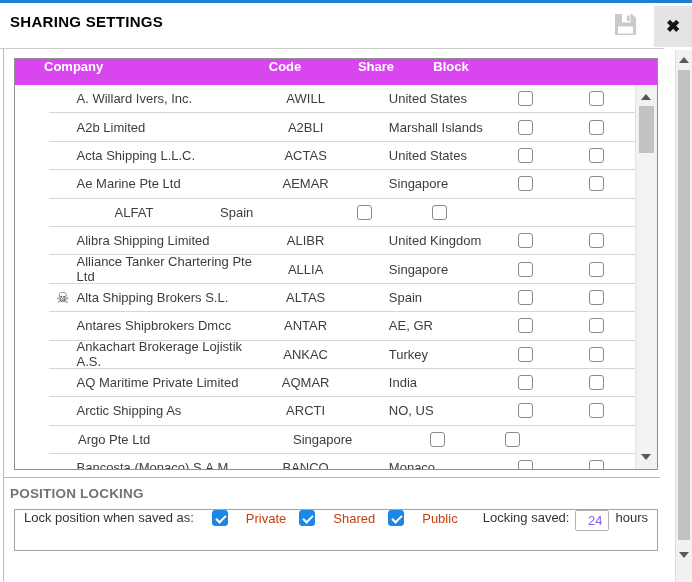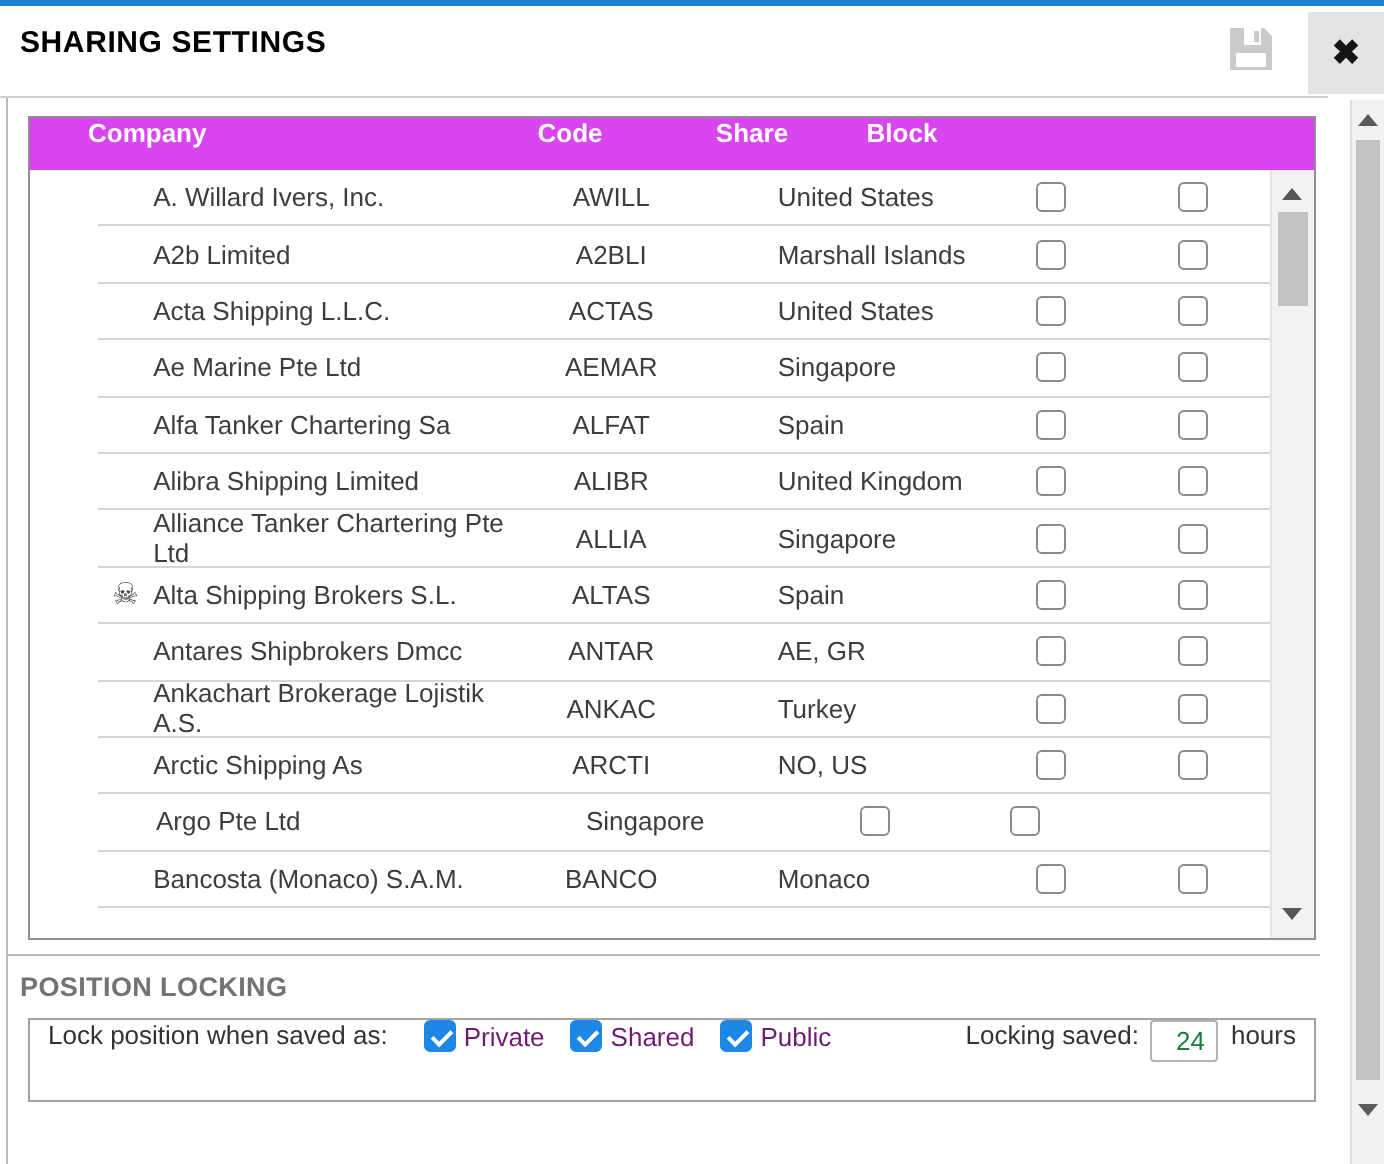--- a/index.html
+++ b/index.html
@@ -60,25 +60,25 @@
   .lock-box { position:absolute; left:14px; top:509px; width:644px; height:42px;
               border:1px solid #a3a3a3; display:flex; align-items:flex-start; padding:0 9px; }
   .lock-label { font-size:13px; color:#333; }
   .cb-group { display:flex; align-items:center; margin-left:13px; cursor:pointer; }
   .cb-group.first { margin-left:18px; }
   .lockcb { width:16px; height:16px; border-radius:3px; background:#fff;
             border:1px solid #8a8a8a; position:relative; display:inline-block; }
   .lockcb.checked { background:#1e87e5; border-color:#1e87e5; }
   .lockcb.checked::after { content:""; position:absolute; left:5px; top:2px; width:4px; height:8px;
             border:solid #fff; border-width:0 2px 2px 0; transform:rotate(45deg); }
-  .cb-label { font-size:13px; color:#701a75; margin-left:4px; }
+  .cb-label { font-size:13px; color:#c2410c; margin-left:18px; }
   .spacer { flex:1; }
   .period-label { font-size:13px; color:#333; }
   .period-input { width:34px; height:21px; border:1px solid #b3b3b3; border-radius:2px;
-                  font-size:13px; color:#15803d; text-align:right; padding:0 6px 0 0;
+                  font-size:13px; color:#8b5cf6; text-align:right; padding:0 6px 0 0;
                   margin:0 6px; font-family:inherit; }
   .period-unit { font-size:13px; color:#333; }
 
   
   .psb { position:absolute; top:50px; right:0; width:17px; height:532px; background:#f1f1f1;
          border-left:1px solid #dcdcdc; }
   .psb-up { position:absolute; top:7px; left:3px; width:0; height:0;
             border-left:5px solid transparent; border-right:5px solid transparent;
             border-bottom:6px solid #5b5b5b; cursor:pointer; }
   .psb-thumb { position:absolute; top:20px; left:2px; width:12px; height:470px;
@@ -175,21 +175,20 @@
           <span class="cb"></span>
         </div>
     <div class="c-block">
           <span class="cb"></span>
         </div>
   </div>
       <div class="row">
     <div class="c-icon">
           <span class="skull" style="visibility: hidden;">☠</span>
         </div>
-    <div class="c-company">Alfa Tanker Chartering Sa</div>
     <div class="c-code">ALFAT</div>
     <div class="c-country">Spain</div>
     <div class="c-share">
           <span class="cb"></span>
         </div>
     <div class="c-block">
           <span class="cb"></span>
         </div>
   </div>
       <div class="row">
@@ -248,20 +247,34 @@
           <span class="cb"></span>
         </div>
   </div>
       <div class="row">
     <div class="c-icon">
           <span class="skull" style="visibility: hidden;">☠</span>
         </div>
     <div class="c-company">Ankachart Brokerage Lojistik A.S.</div>
     <div class="c-code">ANKAC</div>
     <div class="c-country">Turkey</div>
+    <div class="c-share">
+          <span class="cb"></span>
+        </div>
+    <div class="c-block">
+          <span class="cb"></span>
+        </div>
+  </div>
+      <div class="row">
+    <div class="c-icon">
+          <span class="skull" style="visibility: hidden;">☠</span>
+        </div>
+    <div class="c-company">AQ Maritime Private Limited</div>
+    <div class="c-code">AQMAR</div>
+    <div class="c-country">India</div>
     <div class="c-share">
           <span class="cb"></span>
         </div>
     <div class="c-block">
           <span class="cb"></span>
         </div>
   </div>
       <div class="row">
     <div class="c-icon">
           <span class="skull" style="visibility: hidden;">☠</span>

